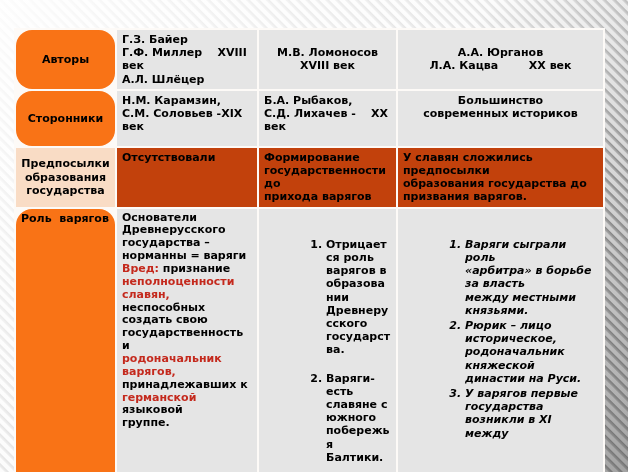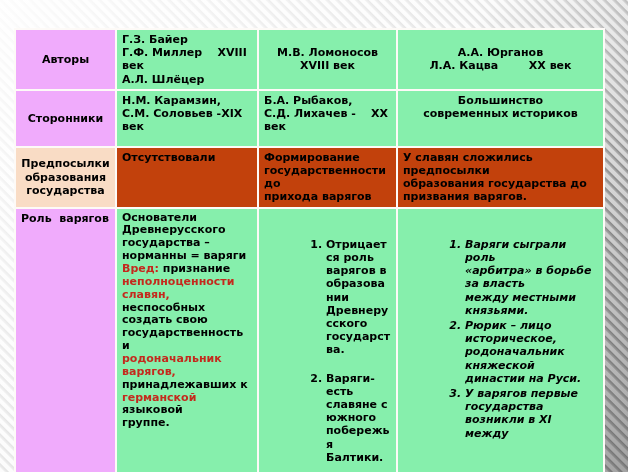--- a/index.html
+++ b/index.html
@@ -22,23 +22,23 @@
   }
   td{
     font-weight:bold;font-size:11px;line-height:1.2;color:#000;
     padding:3px 5px;vertical-align:top;text-align:left;
     white-space:pre-wrap;word-wrap:break-word;
   }
   .hdr{
     background:#F5CD8C;text-align:center;vertical-align:middle;
     font-size:12px;line-height:1.25;
   }
-  .q-light{background:#f0abfc;}
+  .q-light{background:#f97316;border-radius:16px;}
   .q-dark{background:#F9DCC5;}
-  .b-light{background:#86efac;}
+  .b-light{background:#e5e5e5;}
   .b-dark{background:#c2410c;}
   .mid{vertical-align:middle;text-align:center;}
   .vmid{vertical-align:middle;}
   .ctr{text-align:center;}
   .red{color:#C4291D;}
   .cell-role{line-height:1.17;}
   ol{margin:0;padding-left:22px;}
   ol li{white-space:pre-wrap;margin-left:40px;}
   ol.gap li{margin-bottom:15px;}
   ol.tight li{margin-bottom:2px;font-style:italic;}

